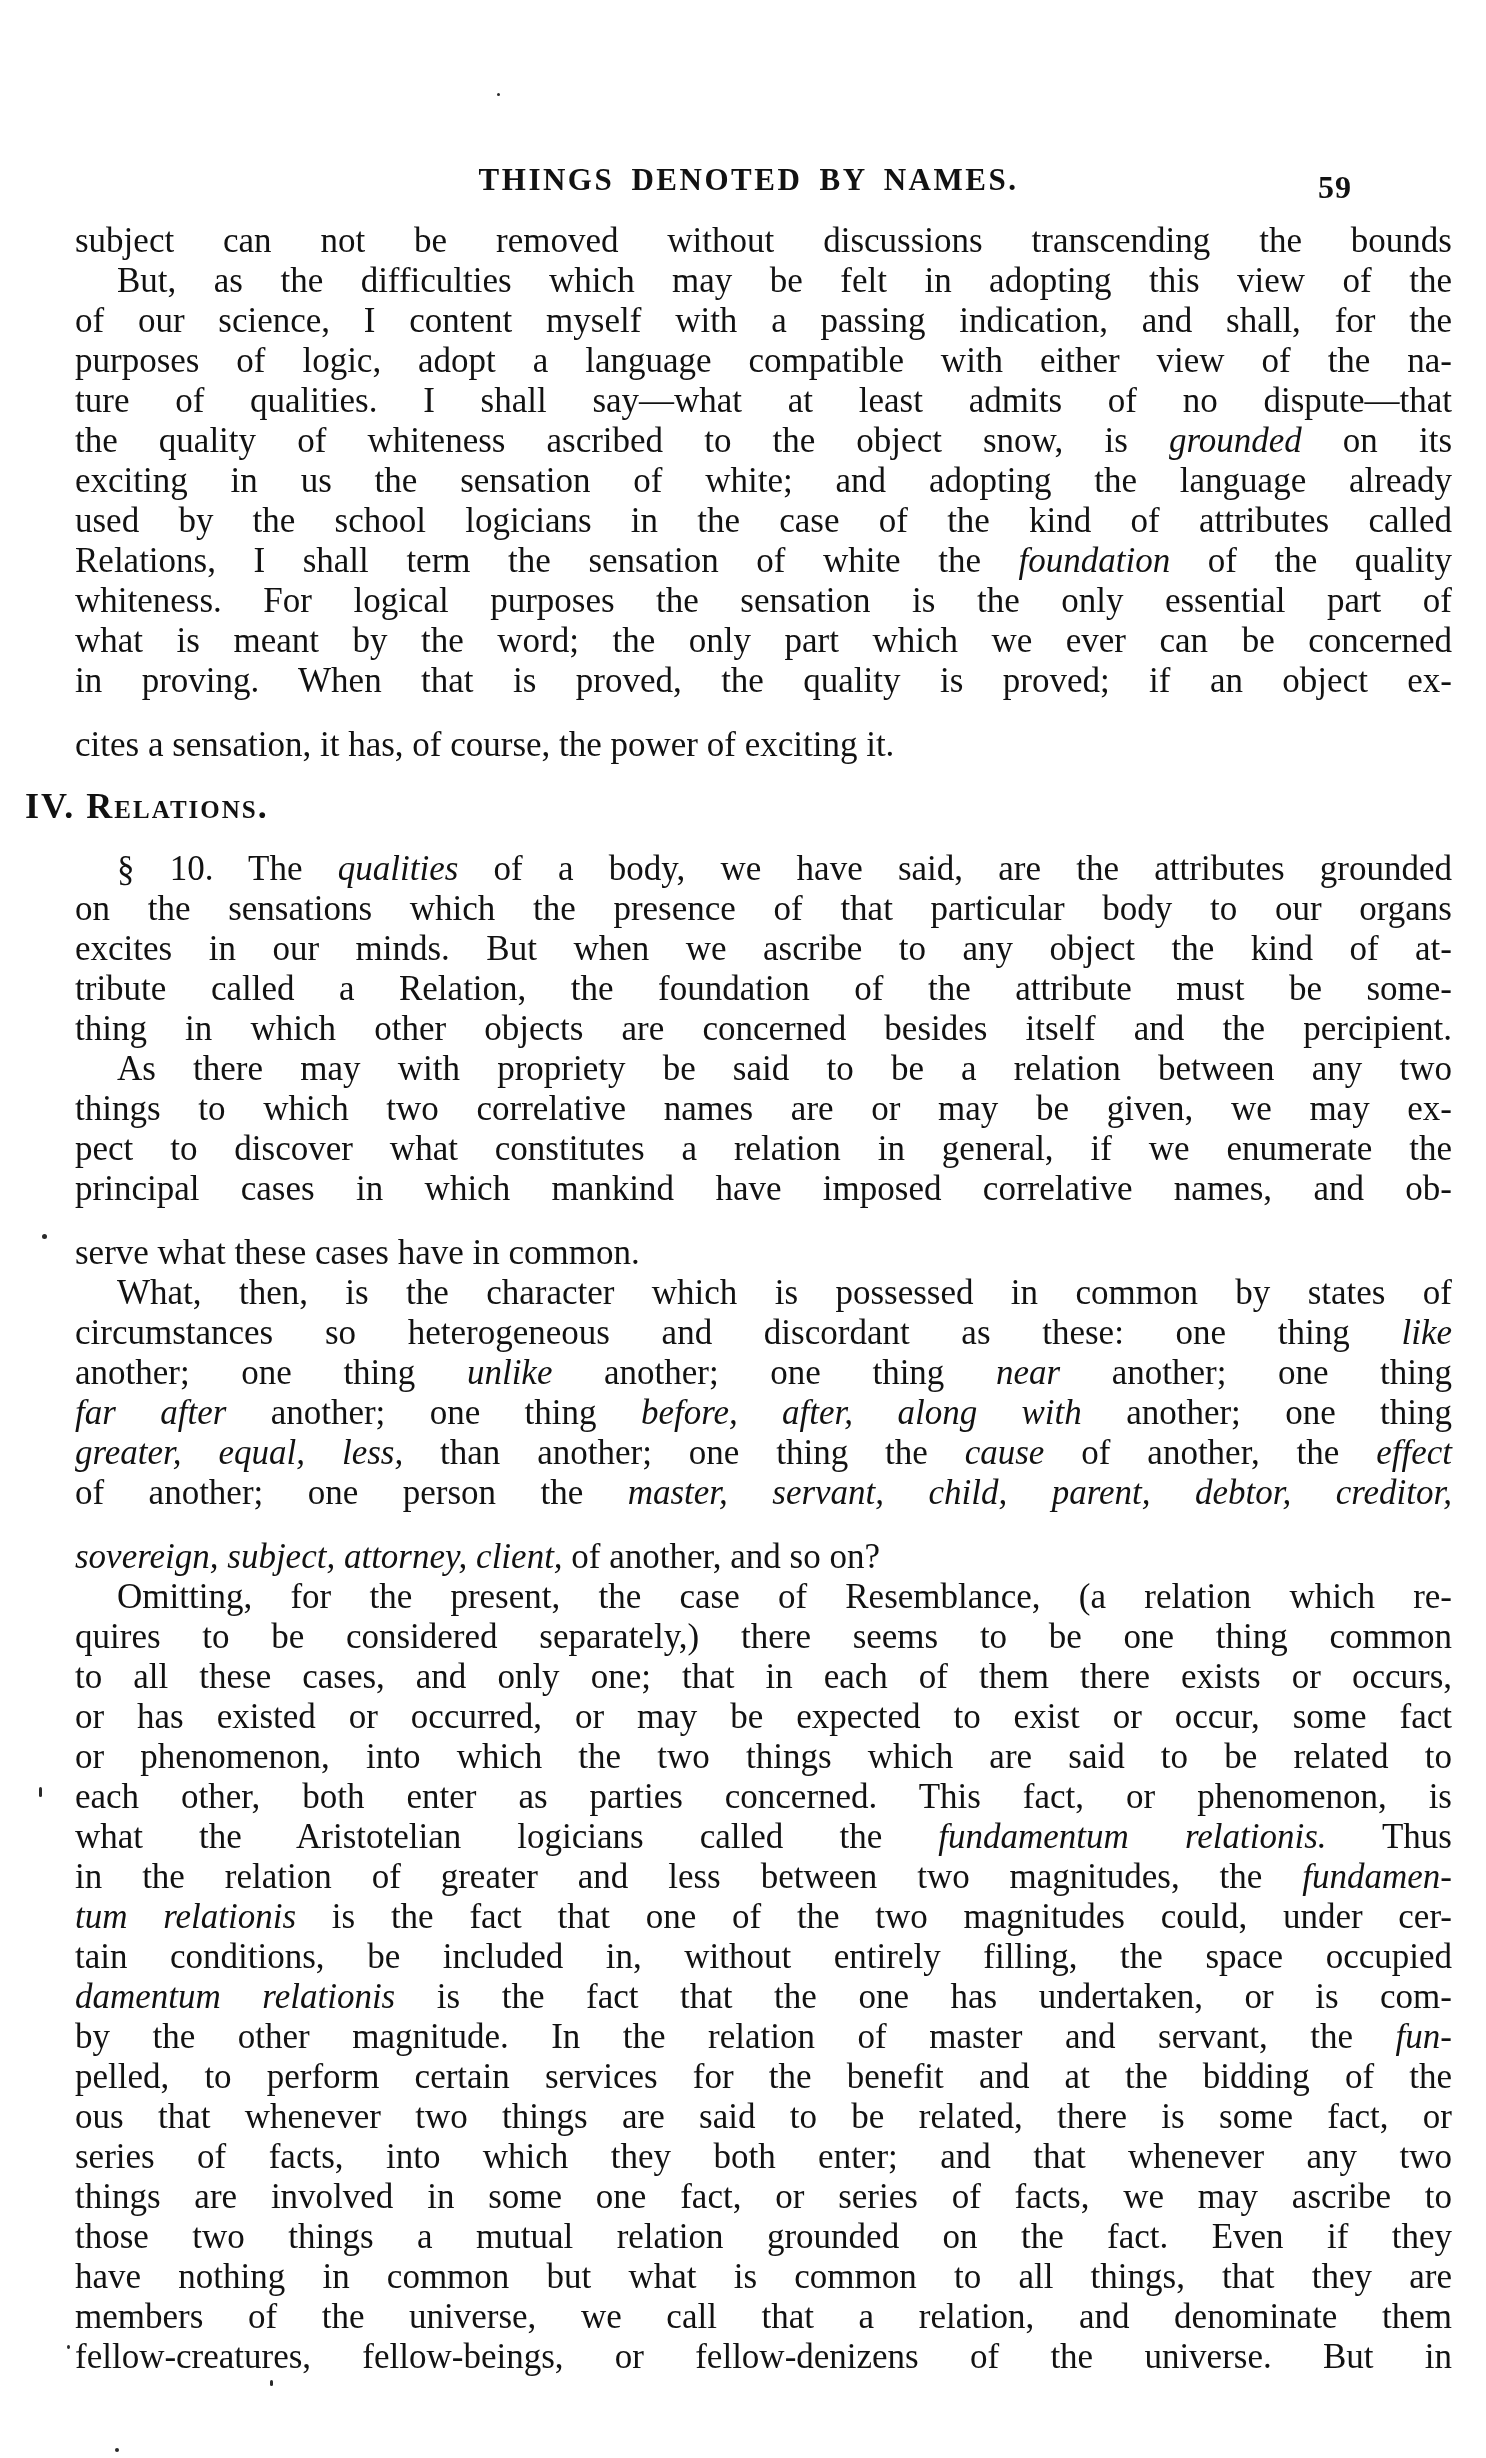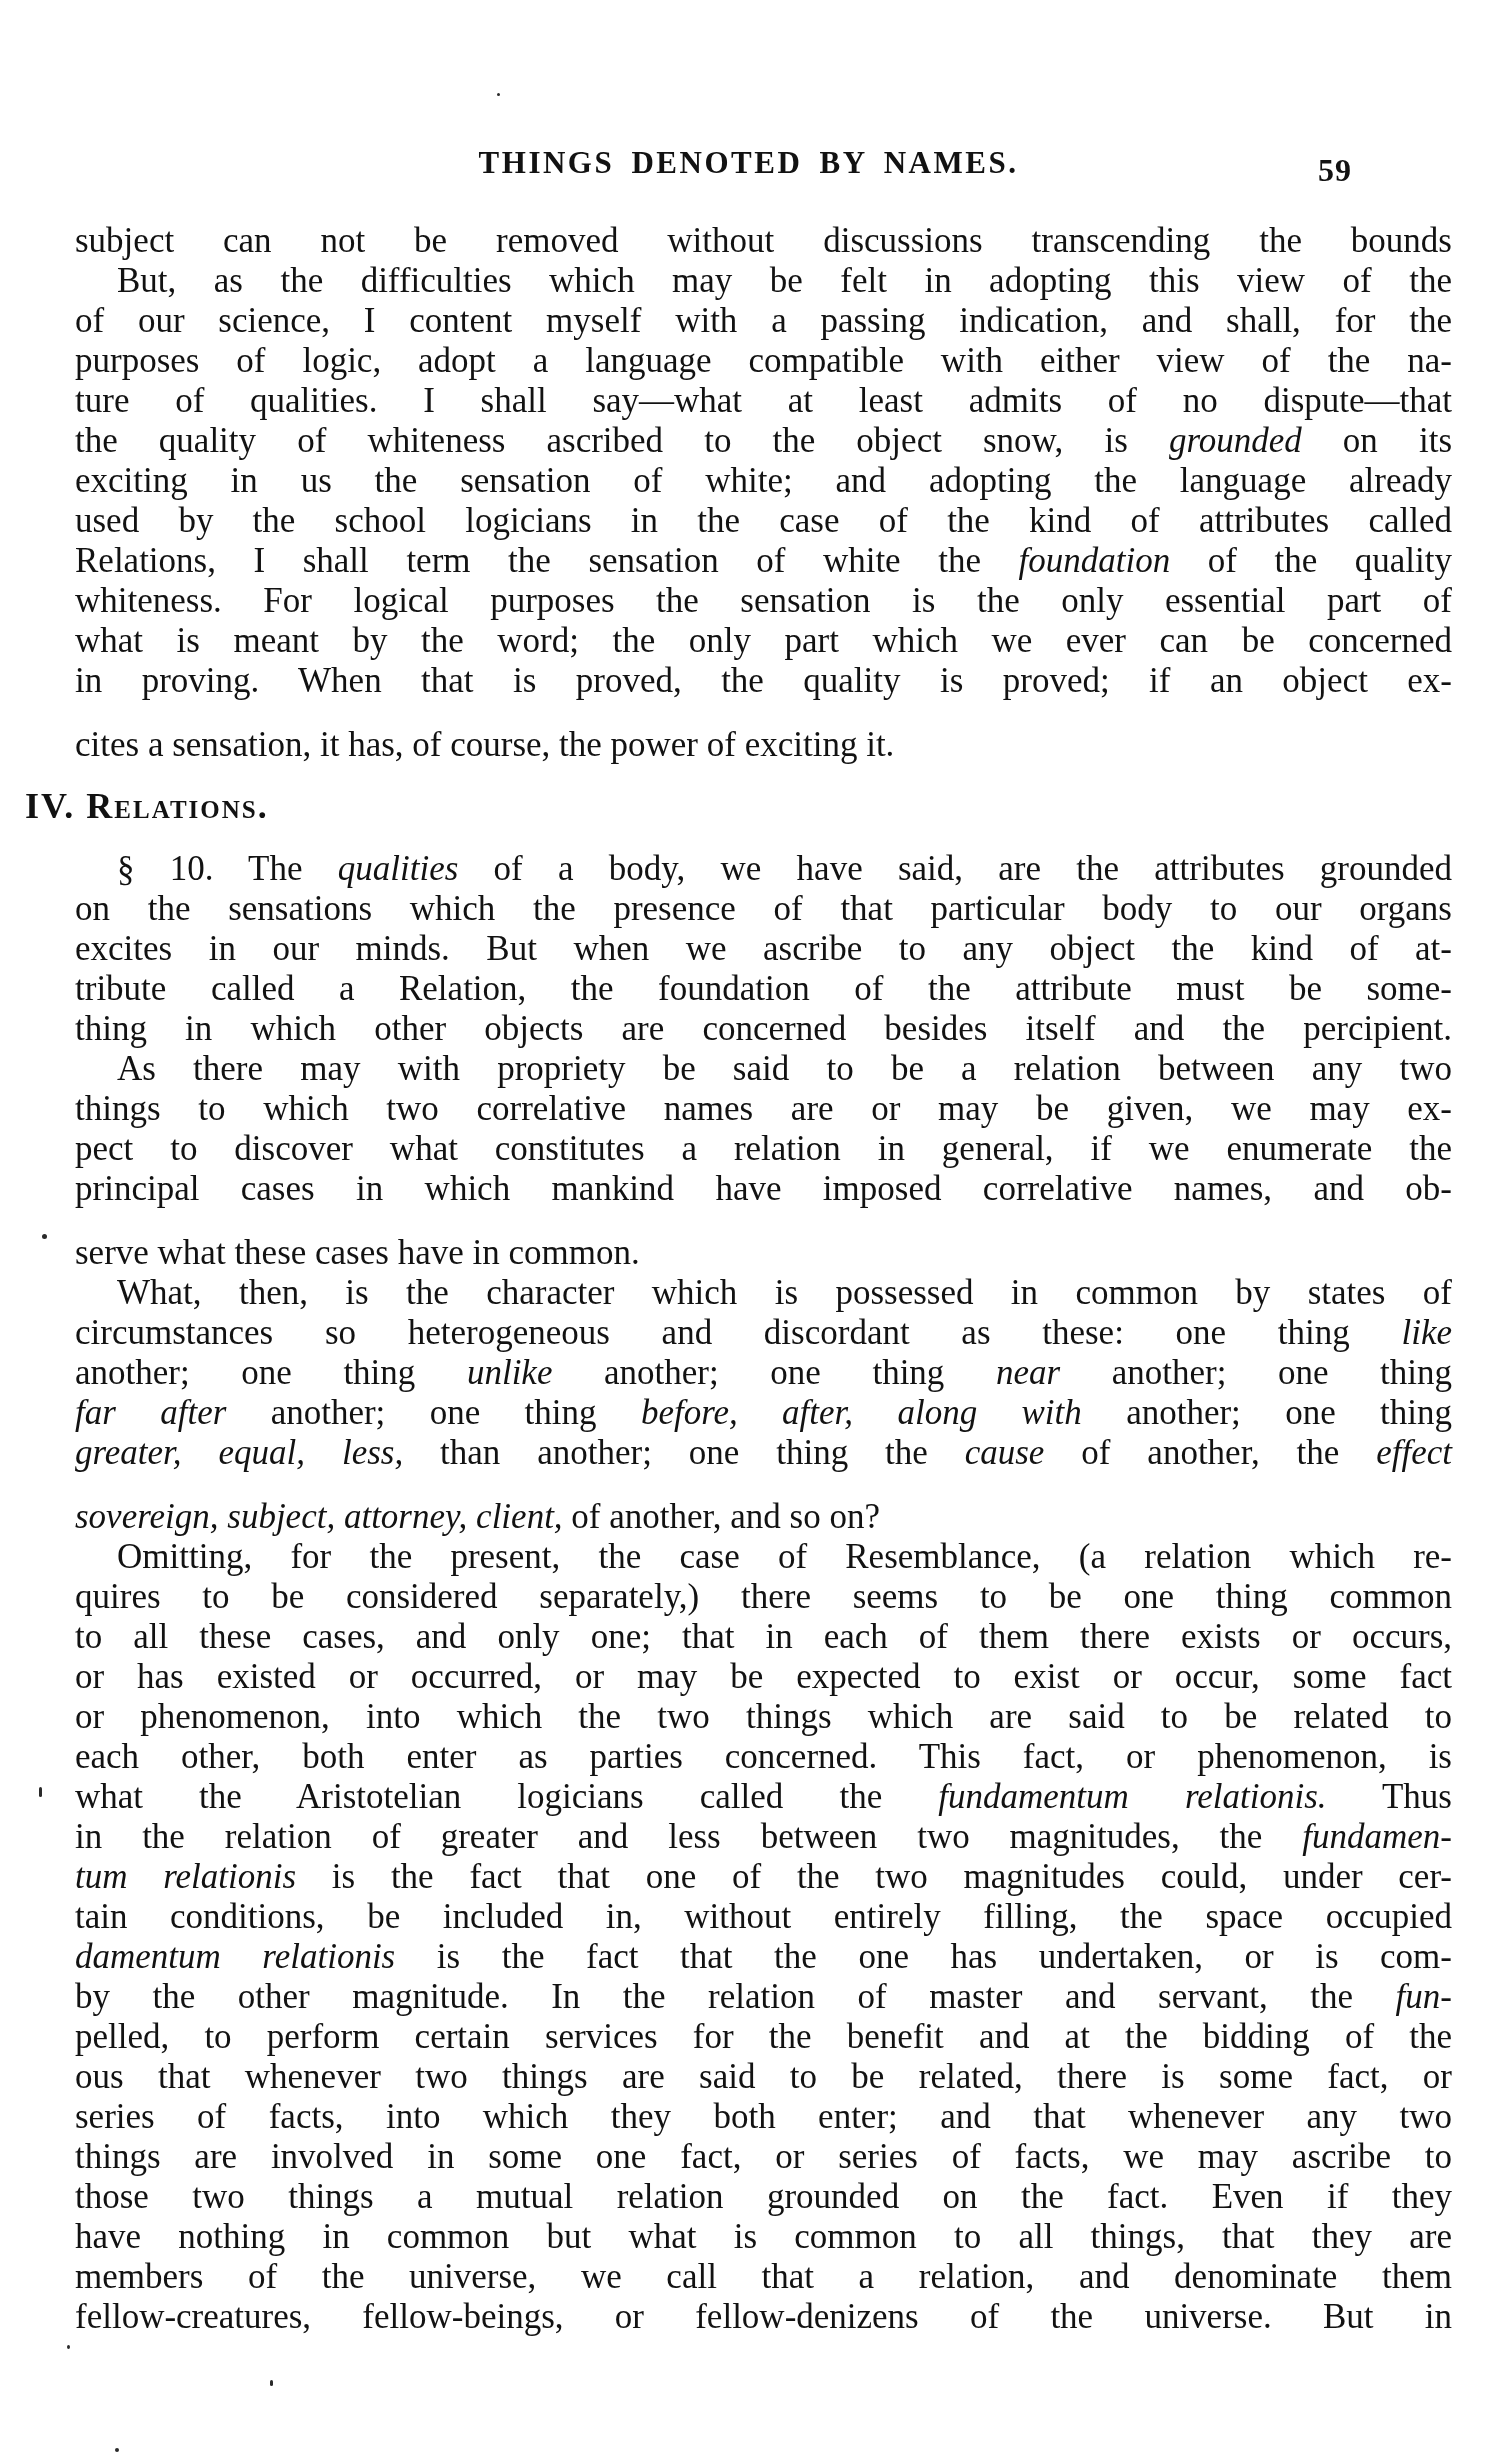--- a/index.html
+++ b/index.html
@@ -7,21 +7,21 @@
     width: 1487px; height: 2459px;
     background: #ffffff;
     position: relative;
     font-family: "Liberation Serif", serif;
     color: #121212;
   }
   .page { position: absolute; inset: 0; overflow: hidden; }
 
   
   .running-head {
-    position: absolute; top: 145px; left: 75px; width: 1377px; height: 44px;
+    position: absolute; top: 162px; left: 75px; width: 1377px; height: 44px;
   }
   .head-title {
     position: absolute; left: 50%; top: 0;
     transform: translateX(calc(-50% - 15px));
     font-size: 31px; font-weight: bold;
     letter-spacing: 2.5px; word-spacing: 7px;
     white-space: nowrap;
   }
   .page-num {
     position: absolute; right: 100px; top: 7px;
@@ -102,20 +102,21 @@
         <div class="line"><span>pect to discover what constitutes a relation in general, if we enumerate the</span></div>
         <div class="line"><span>principal cases in which mankind have imposed correlative names, and ob-</span></div>
         <div class="line short"><span>serve what these cases have in common.</span></div>
       </section>
     <section class="para">
         <div class="line indent"><span>What, then, is the character which is possessed in common by states of</span></div>
         <div class="line"><span>circumstances so heterogeneous and discordant as these: one thing </span><span class="it">like</span></div>
         <div class="line"><span>another; one thing </span><span class="it">unlike</span><span> another; one thing </span><span class="it">near</span><span> another; one thing</span></div>
         <div class="line"><span class="it">far after</span><span> another; one thing </span><span class="it">before, after, along with</span><span> another; one thing</span></div>
         <div class="line"><span class="it">greater, equal, less,</span><span> than another; one thing the </span><span class="it">cause</span><span> of another, the </span><span class="it">effect</span></div>
+        <div class="line"><span>of another; one person the </span><span class="it">master, servant, child, parent, debtor, creditor,</span></div>
         <div class="line short"><span class="it">sovereign, subject, attorney, client,</span><span> of another, and so on?</span></div>
       </section>
     <section class="para">
         <div class="line indent"><span>Omitting, for the present, the case of Resemblance, (a relation which re-</span></div>
         <div class="line"><span>quires to be considered separately,) there seems to be one thing common</span></div>
         <div class="line"><span>to all these cases, and only one; that in each of them there exists or occurs,</span></div>
         <div class="line"><span>or has existed or occurred, or may be expected to exist or occur, some fact</span></div>
         <div class="line"><span>or phenomenon, into which the two things which are said to be related to</span></div>
         <div class="line"><span>each other, both enter as parties concerned. This fact, or phenomenon, is</span></div>
         <div class="line"><span>what the Aristotelian logicians called the </span><span class="it">fundamentum relationis.</span><span> Thus</span></div>

